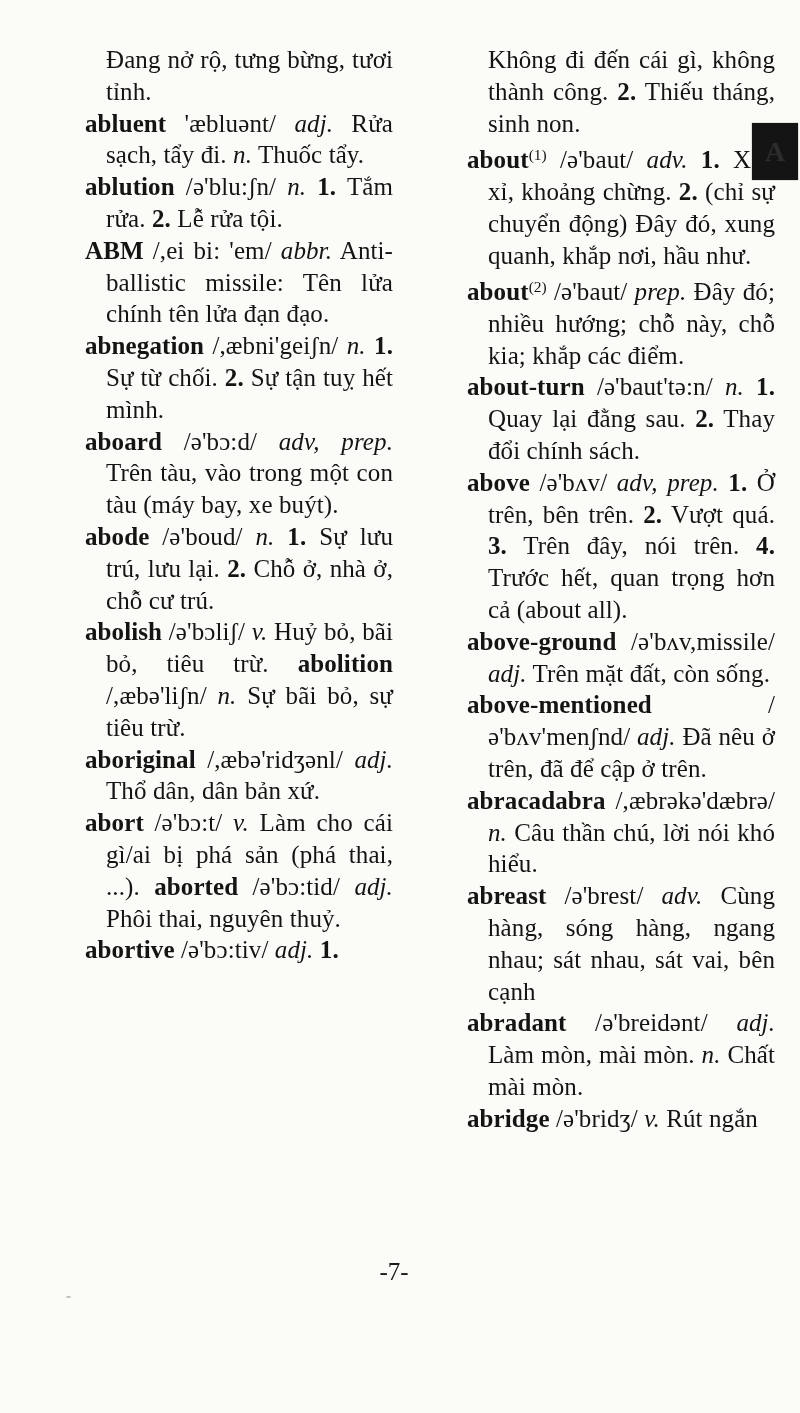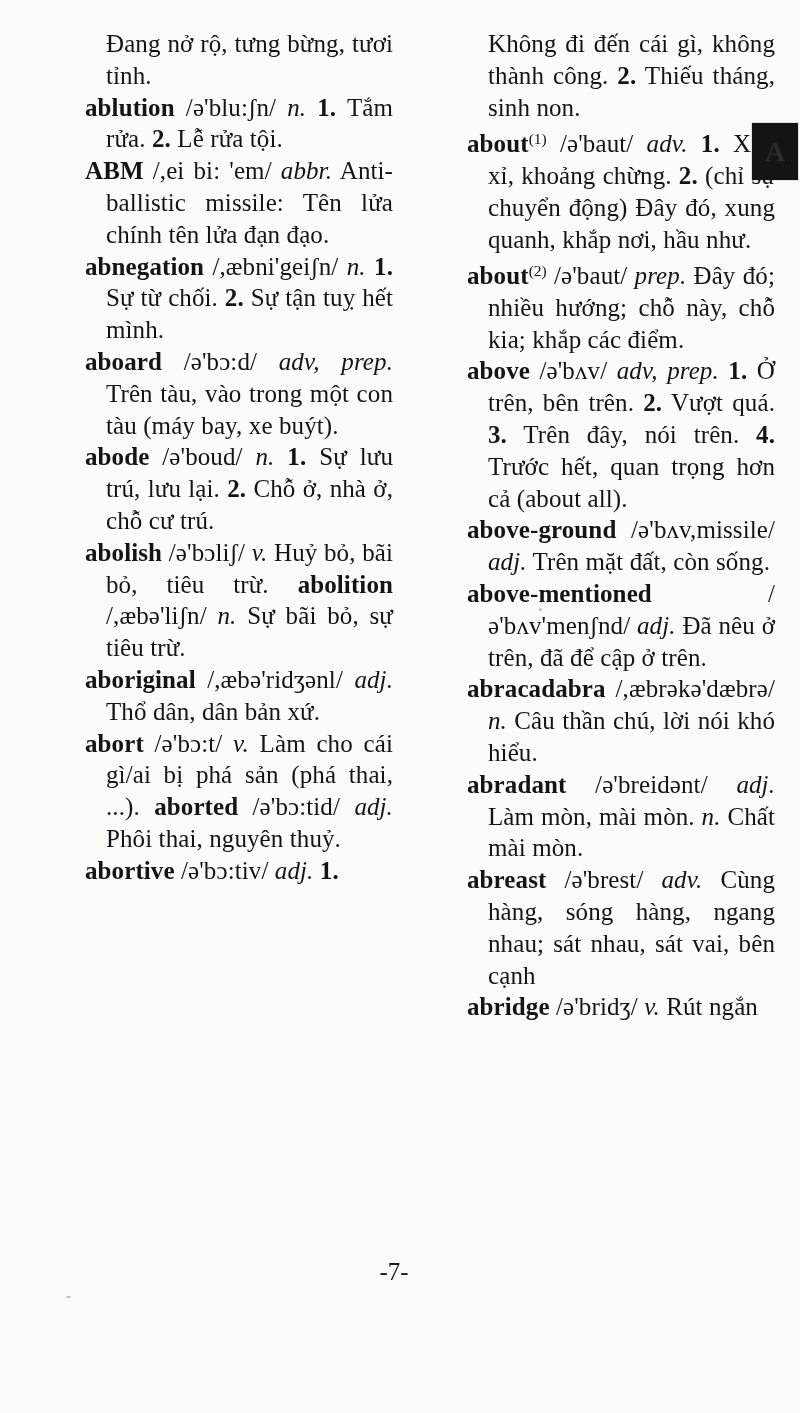--- a/index.html
+++ b/index.html
@@ -8,21 +8,21 @@
     background: #fbfbf8;
     position: relative;
     overflow: hidden;
     font-family: "Liberation Serif", "DejaVu Serif", serif;
     color: #141414;
   }
   .page { position: absolute; inset: 0; }
 
   .col {
     position: absolute;
-    top: 28px;
+    top: 44px;
     width: 308px;
     font-size: 25px;
     line-height: 31.8px;
     text-align: justify;
     letter-spacing: 0.1px;
   }
   .col-left  { left: 85px; }
   .col-right { left: 419px; margin-left: 48px; }
 
   
@@ -65,41 +65,43 @@
   .speck-1 { left: 539px; top: 608px; width: 3px; height: 3px; }
   .speck-2 { left: 66px;  top: 1296px; width: 5px; height: 2px; }
 </style>
 </head>
 <body style="background: rgb(251, 251, 248); color: rgb(20, 20, 20);">
 
 <div class="page">
 
   <div class="col col-left" id="col-left">
       <div class="cont"><span class="s-n">Đang nở rộ, tưng bừng, tươi tỉnh.</span></div>
+      <div class="entry"><span class="s-b">abluent</span><span class="s-n"> 'æbluənt/ </span><span class="s-i">adj.</span><span class="s-n"> Rửa sạch, tẩy đi. </span><span class="s-i">n.</span><span class="s-n"> Thuốc tẩy.</span></div>
       <div class="entry"><span class="s-b">ablution</span><span class="s-n"> /ə'blu:ʃn/ </span><span class="s-i">n.</span><span class="s-n"> </span><span class="s-b">1.</span><span class="s-n"> Tắm rửa. </span><span class="s-b">2.</span><span class="s-n"> Lễ rửa tội.</span></div>
       <div class="entry"><span class="s-b">ABM</span><span class="s-n"> /,ei bi: 'em/ </span><span class="s-i">abbr.</span><span class="s-n"> Anti-ballistic missile: Tên lửa chính tên lửa đạn đạo.</span></div>
       <div class="entry"><span class="s-b">abnegation</span><span class="s-n"> /,æbni'geiʃn/ </span><span class="s-i">n.</span><span class="s-n"> </span><span class="s-b">1.</span><span class="s-n"> Sự từ chối. </span><span class="s-b">2.</span><span class="s-n"> Sự tận tuỵ hết mình.</span></div>
       <div class="entry"><span class="s-b">aboard</span><span class="s-n"> /ə'bɔ:d/ </span><span class="s-i">adv, prep.</span><span class="s-n"> Trên tàu, vào trong một con tàu (máy bay, xe buýt).</span></div>
       <div class="entry"><span class="s-b">abode</span><span class="s-n"> /ə'boud/ </span><span class="s-i">n.</span><span class="s-n"> </span><span class="s-b">1.</span><span class="s-n"> Sự lưu trú, lưu lại. </span><span class="s-b">2.</span><span class="s-n"> Chỗ ở, nhà ở, chỗ cư trú.</span></div>
       <div class="entry"><span class="s-b">abolish</span><span class="s-n"> /ə'bɔliʃ/ </span><span class="s-i">v.</span><span class="s-n"> Huỷ bỏ, bãi bỏ, tiêu trừ. </span><span class="s-b">abolition</span><span class="s-n"> /,æbə'liʃn/ </span><span class="s-i">n.</span><span class="s-n"> Sự bãi bỏ, sự tiêu trừ.</span></div>
       <div class="entry"><span class="s-b">aboriginal</span><span class="s-n"> /,æbə'ridʒənl/ </span><span class="s-i">adj.</span><span class="s-n"> Thổ dân, dân bản xứ.</span></div>
       <div class="entry"><span class="s-b">abort</span><span class="s-n"> /ə'bɔ:t/ </span><span class="s-i">v.</span><span class="s-n"> Làm cho cái gì/ai bị phá sản (phá thai, ...). </span><span class="s-b">aborted</span><span class="s-n"> /ə'bɔ:tid/ </span><span class="s-i">adj.</span><span class="s-n"> Phôi thai, nguyên thuỷ.</span></div>
       <div class="entry"><span class="s-b">abortive</span><span class="s-n"> /ə'bɔ:tiv/ </span><span class="s-i">adj.</span><span class="s-n"> </span><span class="s-b">1.</span></div>
     </div>
 
   <div class="col col-right" id="col-right">
       <div class="cont"><span class="s-n">Không đi đến cái gì, không thành công. </span><span class="s-b">2.</span><span class="s-n"> Thiếu tháng, sinh non.</span></div>
       <div class="entry"><span class="s-b">about</span><span class="s-sup">(1)</span><span class="s-n"> /ə'baut/ </span><span class="s-i">adv.</span><span class="s-n"> </span><span class="s-b">1.</span><span class="s-n"> Xấp xỉ, khoảng chừng. </span><span class="s-b">2.</span><span class="s-n"> (chỉ sự chuyển động) Đây đó, xung quanh, khắp nơi, hầu như.</span></div>
       <div class="entry"><span class="s-b">about</span><span class="s-sup">(2)</span><span class="s-n"> /ə'baut/ </span><span class="s-i">prep.</span><span class="s-n"> Đây đó; nhiều hướng; chỗ này, chỗ kia; khắp các điểm.</span></div>
+      <div class="entry"><span class="s-b">about-turn</span><span class="s-n"> /ə'baut'tə:n/ </span><span class="s-i">n.</span><span class="s-n"> </span><span class="s-b">1.</span><span class="s-n"> Quay lại đằng sau. </span><span class="s-b">2.</span><span class="s-n"> Thay đổi chính sách.</span></div>
       <div class="entry"><span class="s-b">above</span><span class="s-n"> /ə'bʌv/ </span><span class="s-i">adv, prep.</span><span class="s-n"> </span><span class="s-b">1.</span><span class="s-n"> Ở trên, bên trên. </span><span class="s-b">2.</span><span class="s-n"> Vượt quá. </span><span class="s-b">3.</span><span class="s-n"> Trên đây, nói trên. </span><span class="s-b">4.</span><span class="s-n"> Trước hết, quan trọng hơn cả (about all).</span></div>
       <div class="entry"><span class="s-b">above-ground</span><span class="s-n"> /ə'bʌv,missile/ </span><span class="s-i">adj.</span><span class="s-n"> Trên mặt đất, còn sống.</span></div>
       <div class="entry"><span class="s-b">above-mentioned</span><span class="s-n"> /ə'bʌv'menʃnd/ </span><span class="s-i">adj.</span><span class="s-n"> Đã nêu ở trên, đã để cập ở trên.</span></div>
       <div class="entry"><span class="s-b">abracadabra</span><span class="s-n"> /,æbrəkə'dæbrə/ </span><span class="s-i">n.</span><span class="s-n"> Câu thần chú, lời nói khó hiểu.</span></div>
+      <div class="entry"><span class="s-b">abreast</span><span class="s-n"> /ə'brest/ </span><span class="s-i">adv.</span><span class="s-n"> Cùng hàng, sóng hàng, ngang nhau; sát nhau, sát vai, bên cạnh</span></div>
       <div class="entry"><span class="s-b">abradant</span><span class="s-n"> /ə'breidənt/ </span><span class="s-i">adj.</span><span class="s-n"> Làm mòn, mài mòn. </span><span class="s-i">n.</span><span class="s-n"> Chất mài mòn.</span></div>
-      <div class="entry"><span class="s-b">abreast</span><span class="s-n"> /ə'brest/ </span><span class="s-i">adv.</span><span class="s-n"> Cùng hàng, sóng hàng, ngang nhau; sát nhau, sát vai, bên cạnh</span></div>
       <div class="entry"><span class="s-b">abridge</span><span class="s-n"> /ə'bridʒ/ </span><span class="s-i">v.</span><span class="s-n"> Rút ngắn</span></div>
     </div>
 
   <div class="thumb-tab" style="background: rgb(20, 20, 20);">
     <span style="color: rgb(45, 45, 45);">A</span>
   </div>
 
   <div class="page-number">-7-</div>
 
   <div class="speck speck-1"></div>

